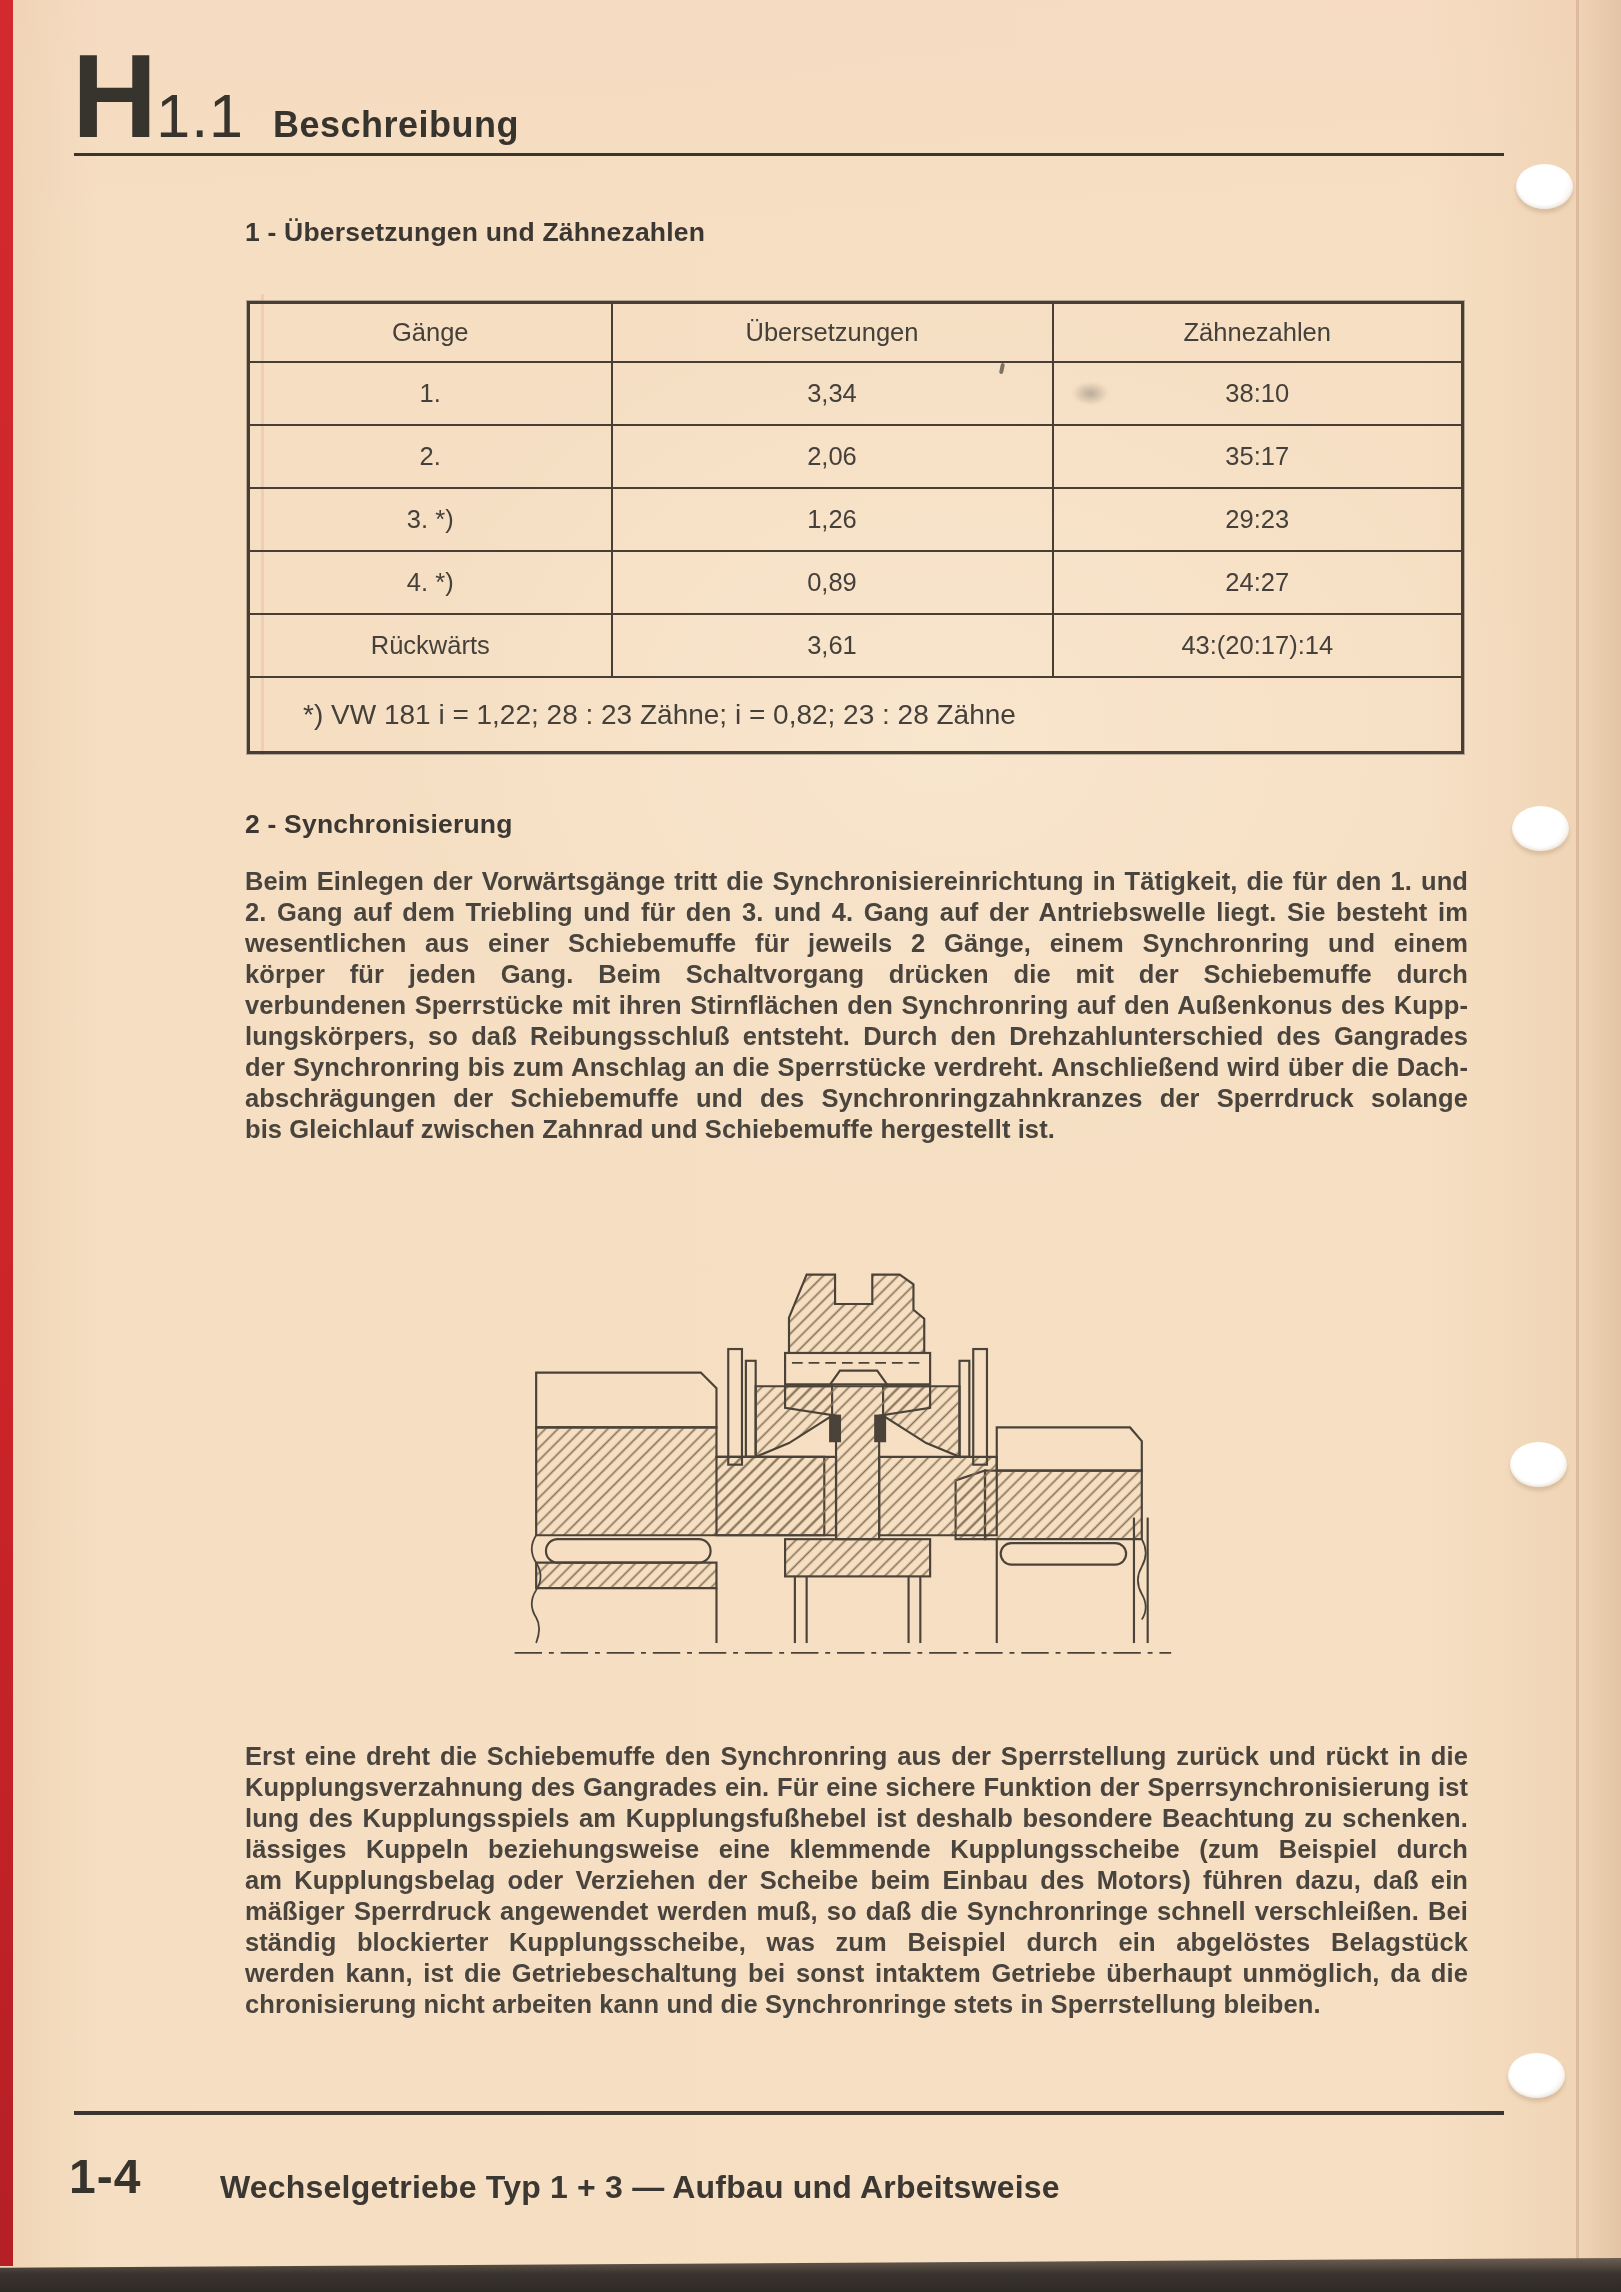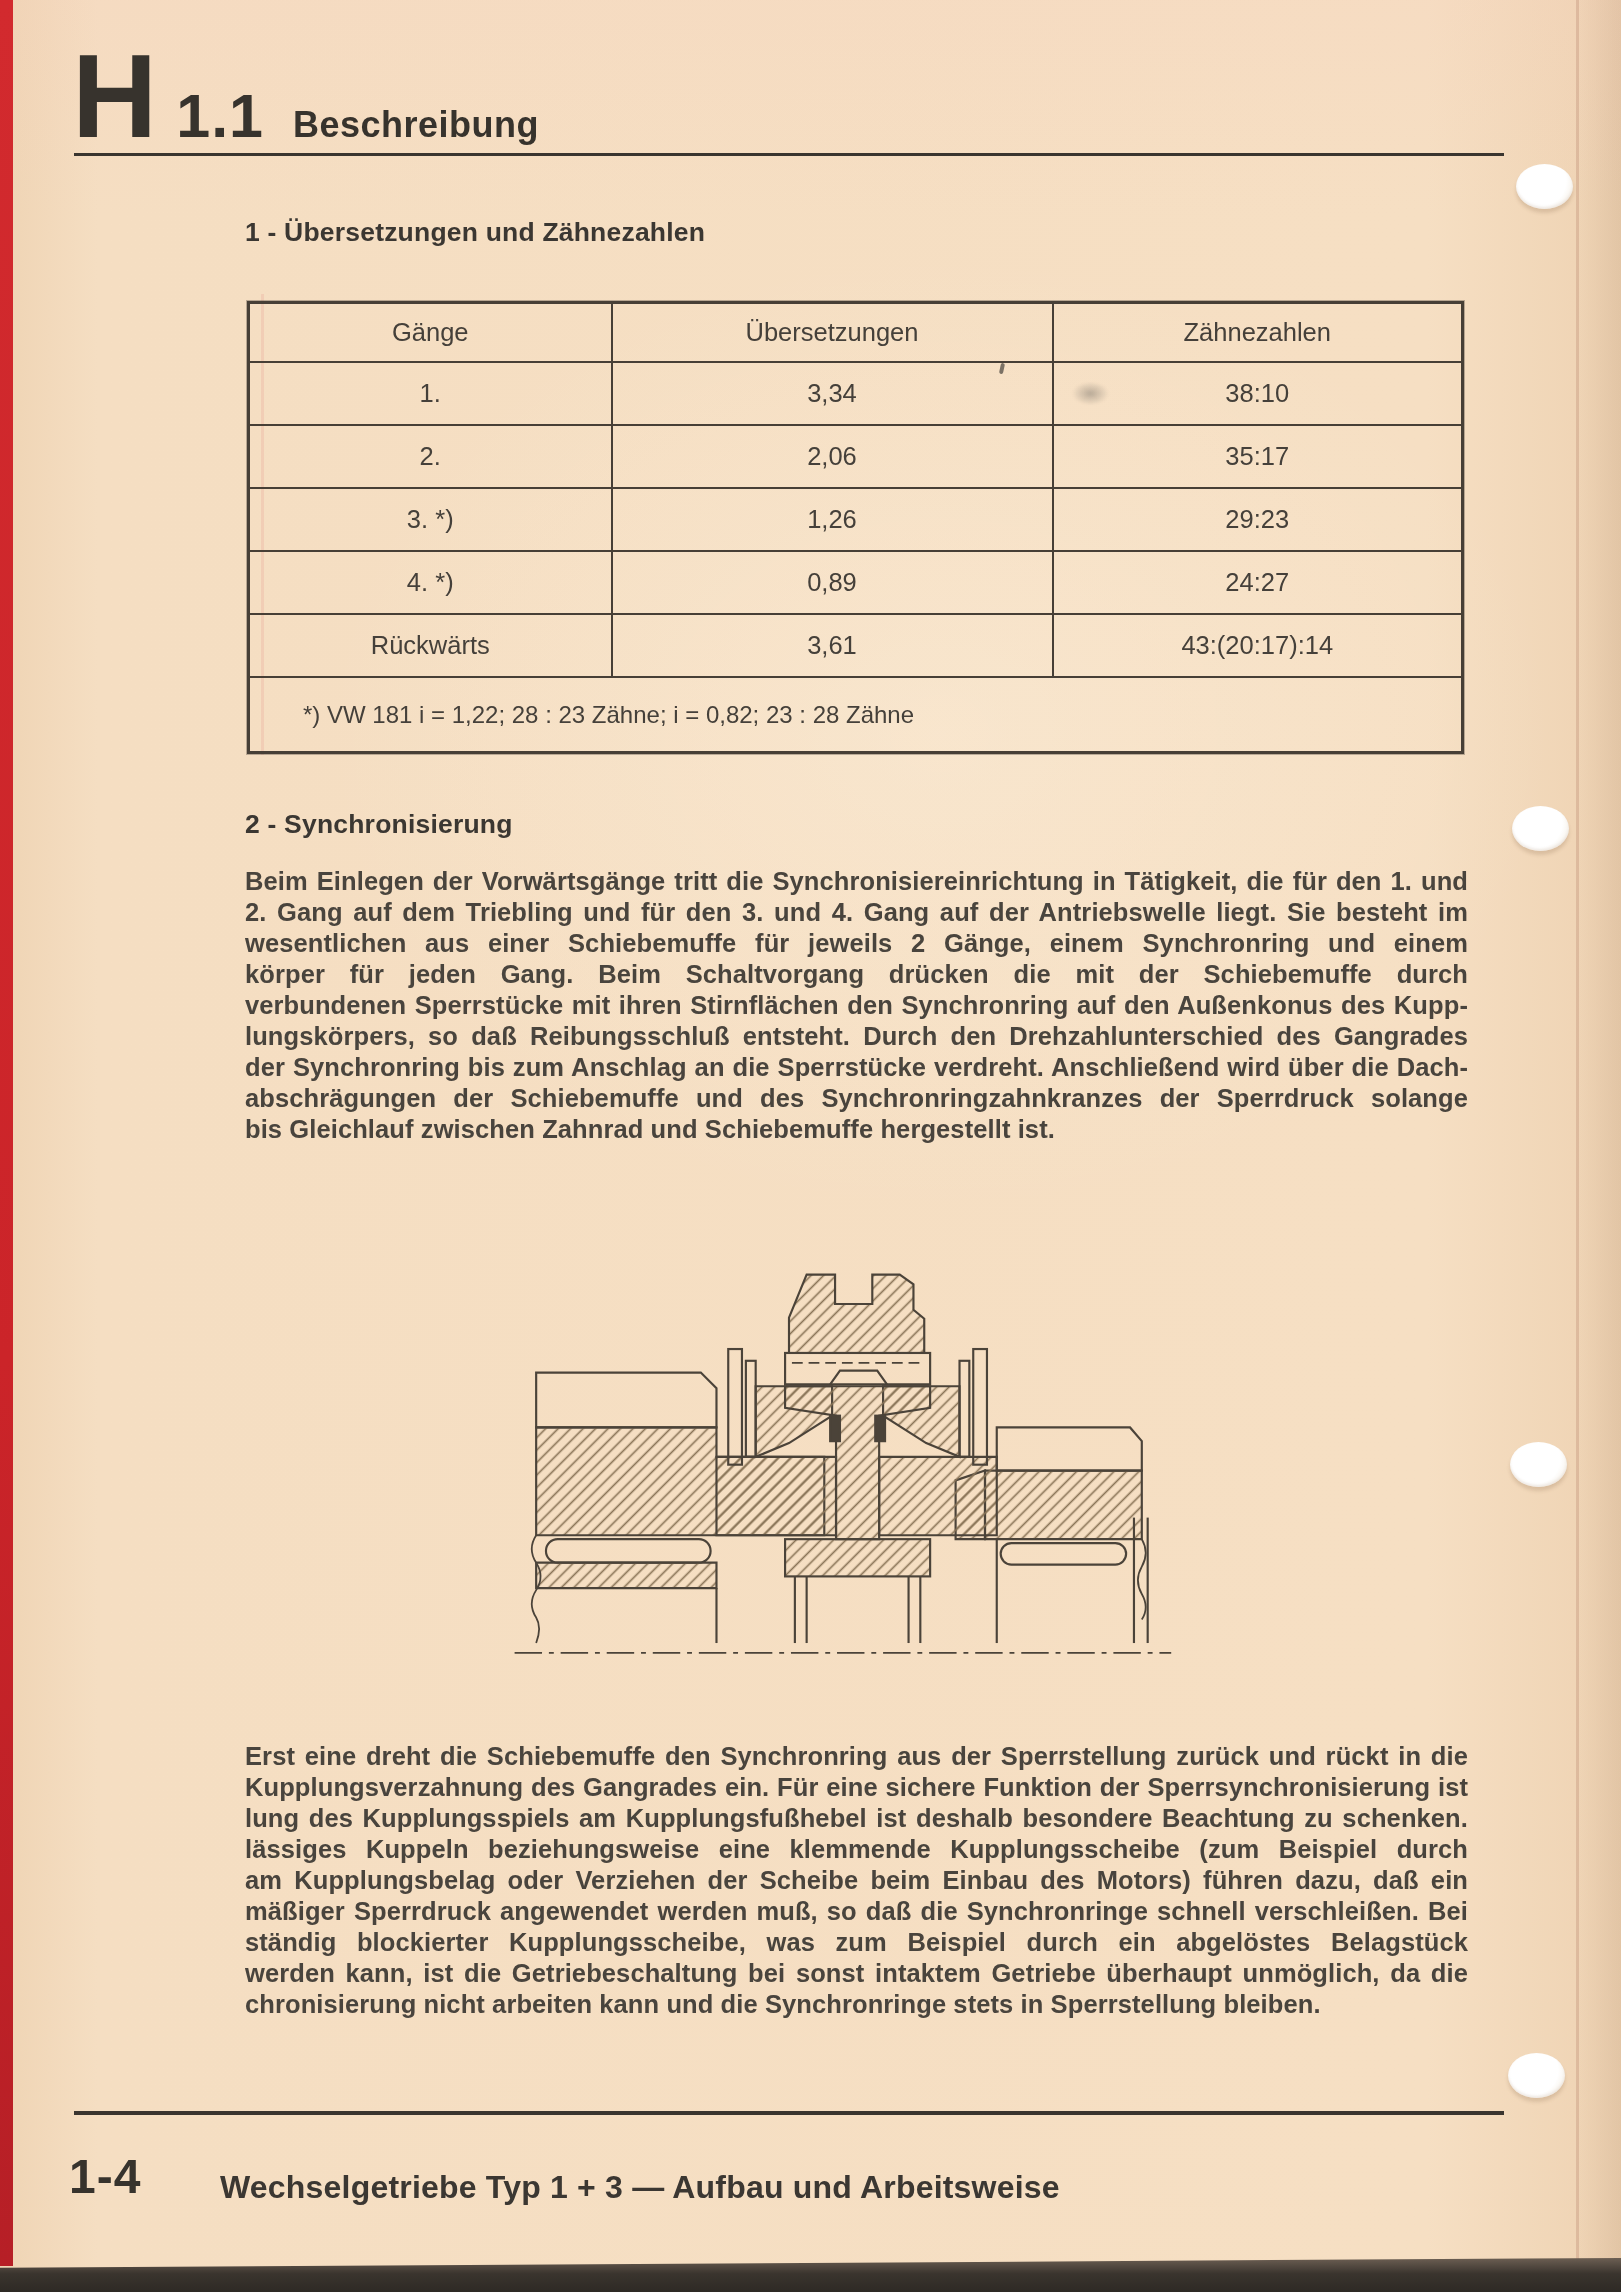--- a/index.html
+++ b/index.html
@@ -33,37 +33,37 @@
   .smudge{position:absolute;left:1066px;top:378px;width:49px;height:31px;border-radius:50%;
     background:radial-gradient(closest-side, rgba(85,82,78,0.38), rgba(85,82,78,0) 75%);
     filter:blur(1px);}
   .tick-mark{position:absolute;left:1000px;top:363px;width:3.9px;height:10.8px;
     background:rgba(70,65,60,0.7);transform:rotate(12deg);border-radius:2px;}
 
   
   .chapter{position:absolute;left:72px;top:37px;display:flex;align-items:baseline;
     color:#37332d;white-space:nowrap;}
   .ch-letter{font-size:118px;font-weight:700;line-height:1;letter-spacing:-2px;}
-  .ch-num{font-size:61px;font-weight:700;margin-left:21px;letter-spacing:1px;}
+  .ch-num{font-size:61px;font-weight:400;margin-left:1px;letter-spacing:1px;}
   .ch-title{font-size:36px;font-weight:700;margin-left:29px;letter-spacing:0.5px;}
   .rule-top{position:absolute;left:74px;top:153px;width:1430px;height:2.9px;background:#3a352f;}
 
   .sec-heading{position:absolute;left:245px;font-size:26.5px;font-weight:700;color:#3b3732;
     letter-spacing:0.2px;white-space:nowrap;}
   #sec1-heading{top:217px;}
   #sec2-heading{top:809px;}
 
   
   .gear-table{position:absolute;left:247px;top:301px;width:1213px;border-collapse:collapse;
     table-layout:fixed;}
   .gear-table td{border:2.5px solid #473f36;font-size:25.5px;color:#45403a;text-align:center;
     height:61px;padding:0;}
   .gear-table tr.hdr td{height:57px;border-bottom-width:2.9px;}
   .gear-table{border:3.4px solid #473f36;outline:1px solid rgba(71,63,54,0.35);padding-left:44px;}
-  .gear-table td.fnote{height:73px;text-align:left;padding-left:53px;font-size:24px;}
+  .gear-table td.fnote{height:73px;text-align:left;padding-left:53px;font-size:28px;}
 
   
   .para{position:absolute;left:245px;width:1223px;font-size:25.5px;color:#49443d;
     letter-spacing:0.1px;}
   .tl{line-height:31px;height:31px;text-align:justify;text-align-last:justify;
     white-space:normal;overflow:hidden;font-weight:bold;}
   .tl.last{text-align-last:left;}
   #para1{top:866px;}
   #para2{top:1741px;}
 

